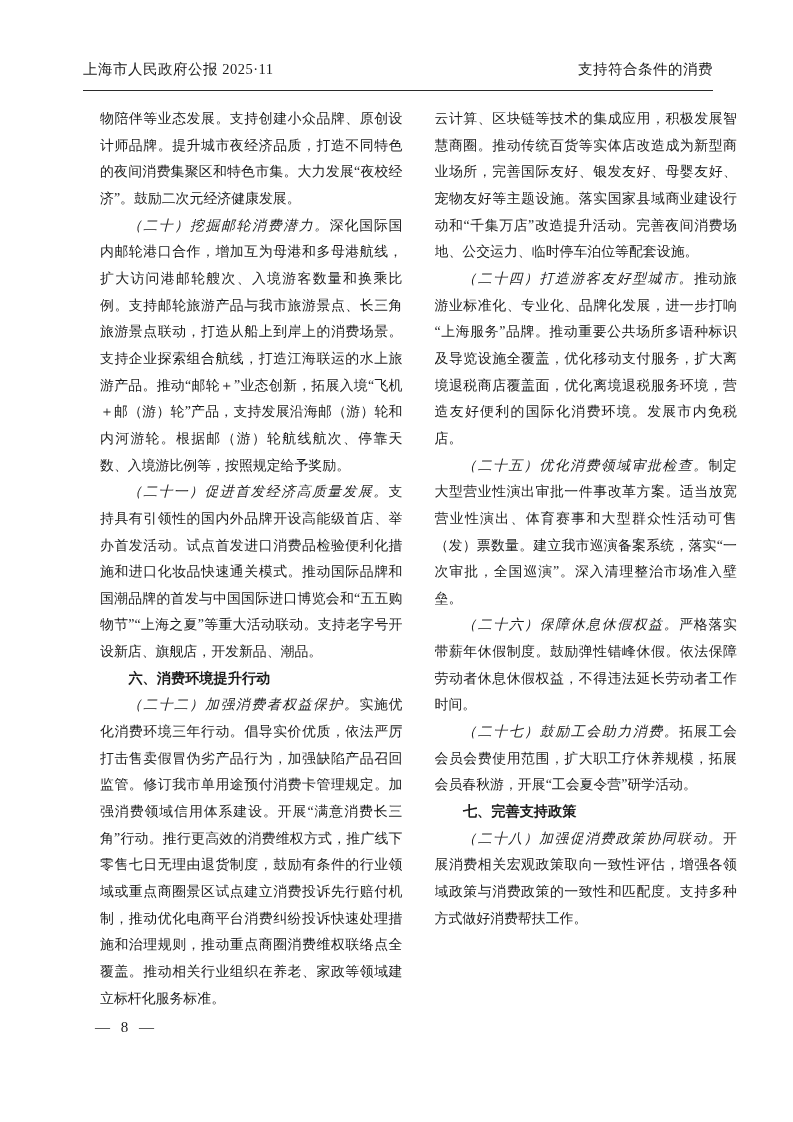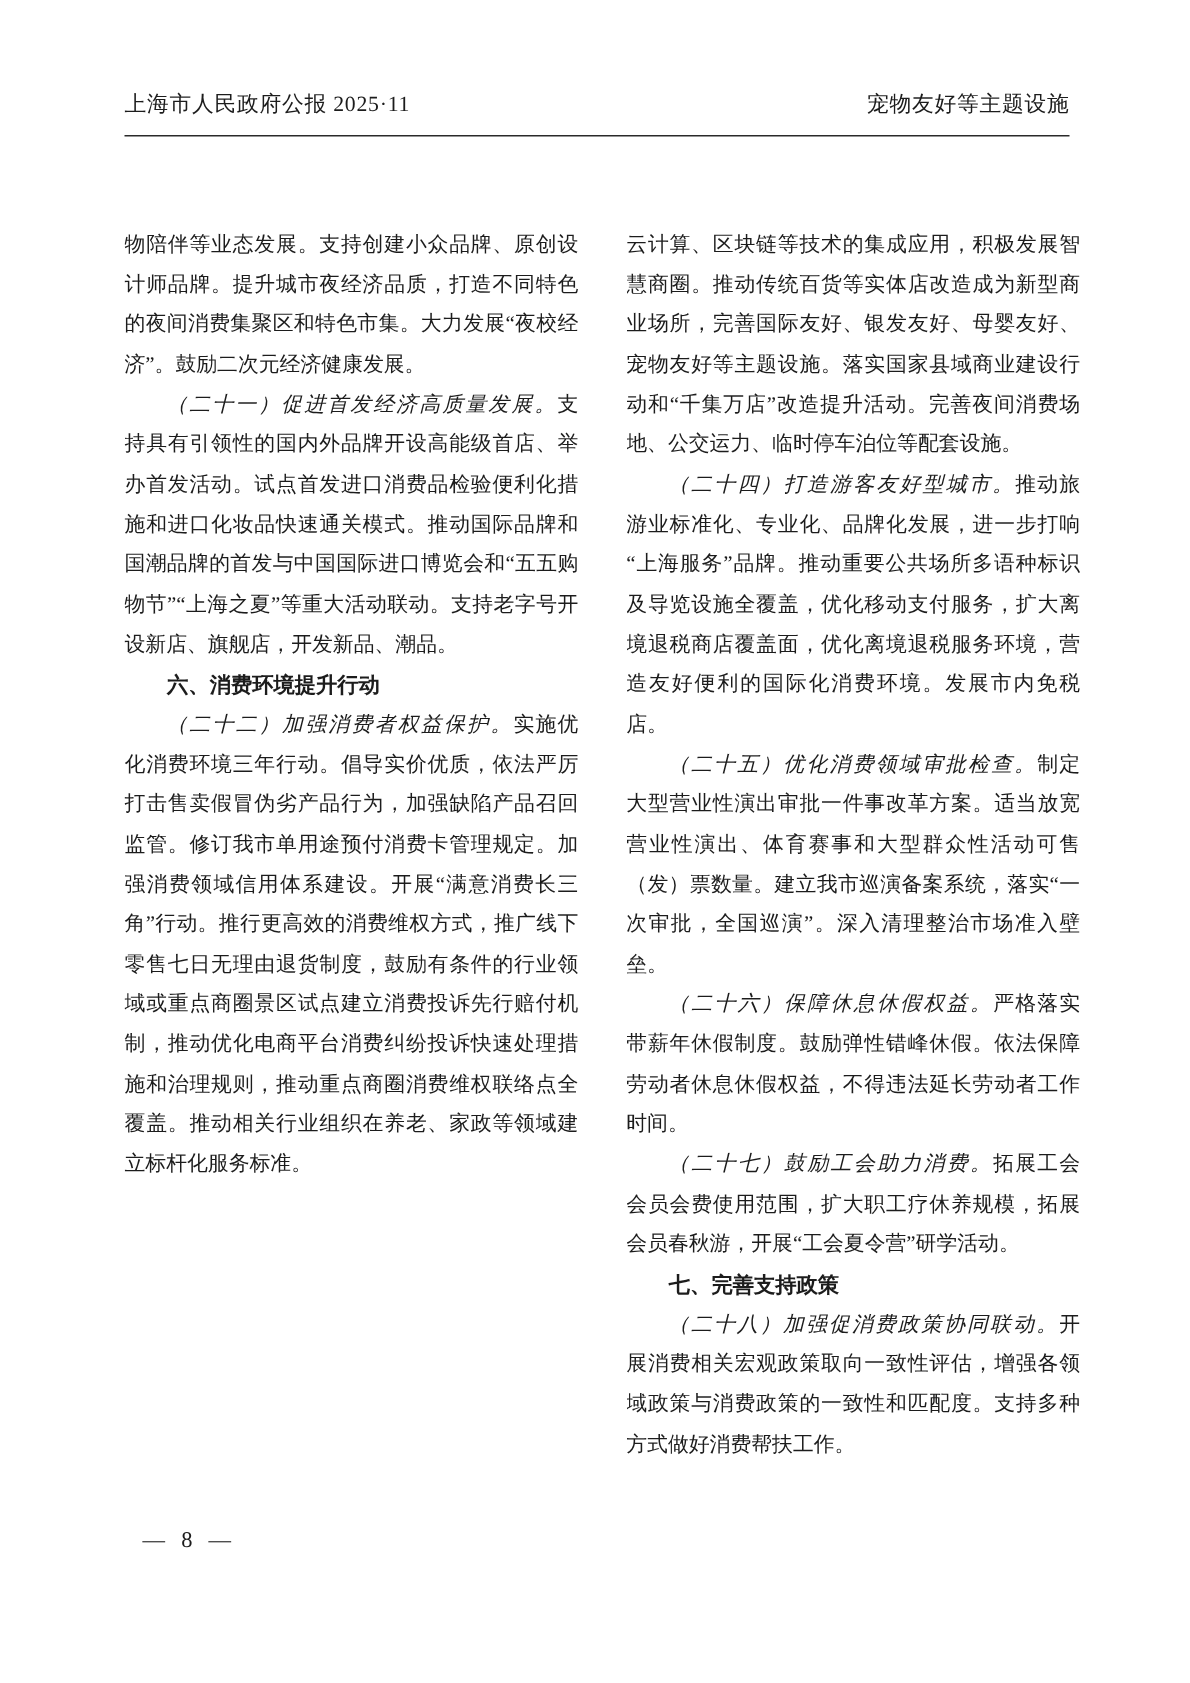--- a/index.html
+++ b/index.html
@@ -27,45 +27,44 @@
   .header-rule {
     position: absolute;
     left: 83px;
     right: 80px;
     top: 90px;
     border-top: 1.6px solid #2a2a2a;
     height: 0;
   }
   .doc-body {
     position: absolute;
-    left: 83px;
+    left: 100px;
     top: 106px;
     width: 637px;
     display: flex;
     gap: 32px;
-    margin-top: 45px;
   }
   .col {
     width: 308px;
     height: 936px;
     overflow: hidden;
   }
   .col p {
     margin: 0;
     font-size: 13.9px;
     line-height: 26.65px;
     text-align: justify;
     text-justify: inter-ideograph;
   }
   .para { text-indent: 2em; }
   .cont { text-indent: 0; }
   .heading {
     font-weight: 700;
     text-indent: 2em;
-    font-family: Liberation Sans, sans-serif;
+    font-family: Liberation Mono, monospace;
     font-size: 14.2px !important;
   }
   .lead {
     font-style: italic;
     letter-spacing: 0.06em;
   }
   .footer {
     position: absolute;
     left: 95px;
     top: 1019px;
@@ -73,27 +72,28 @@
     word-spacing: 7px;
     color: #1c1c1c;
   }
 </style>
 </head>
 <body>
 
 <div class="page">
   <div class="header">
     <span>上海市人民政府公报 2025·11</span>
-    <span>宠物友好等主题设施</span>
+    <span>支持符合条件的消费</span>
   </div>
   <div class="header-rule"></div>
 
   <div class="doc-body">
       <div class="col">
         <p class="cont">物陪伴等业态发展。支持创建小众品牌、原创设计师品牌。提升城市夜经济品质，打造不同特色的夜间消费集聚区和特色市集。大力发展“夜校经济”。鼓励二次元经济健康发展。</p>
+        <p class="para"><span class="lead">（二十）挖掘邮轮消费潜力。</span>深化国际国内邮轮港口合作，增加互为母港和多母港航线，扩大访问港邮轮艘次、入境游客数量和换乘比例。支持邮轮旅游产品与我市旅游景点、长三角旅游景点联动，打造从船上到岸上的消费场景。支持企业探索组合航线，打造江海联运的水上旅游产品。推动“邮轮＋”业态创新，拓展入境“飞机＋邮（游）轮”产品，支持发展沿海邮（游）轮和内河游轮。根据邮（游）轮航线航次、停靠天数、入境游比例等，按照规定给予奖励。</p>
         <p class="para"><span class="lead">（二十一）促进首发经济高质量发展。</span>支持具有引领性的国内外品牌开设高能级首店、举办首发活动。试点首发进口消费品检验便利化措施和进口化妆品快速通关模式。推动国际品牌和国潮品牌的首发与中国国际进口博览会和“五五购物节”“上海之夏”等重大活动联动。支持老字号开设新店、旗舰店，开发新品、潮品。</p>
         <p class="heading">六、消费环境提升行动</p>
         <p class="para"><span class="lead">（二十二）加强消费者权益保护。</span>实施优化消费环境三年行动。倡导实价优质，依法严厉打击售卖假冒伪劣产品行为，加强缺陷产品召回监管。修订我市单用途预付消费卡管理规定。加强消费领域信用体系建设。开展“满意消费长三角”行动。推行更高效的消费维权方式，推广线下零售七日无理由退货制度，鼓励有条件的行业领域或重点商圈景区试点建立消费投诉先行赔付机制，推动优化电商平台消费纠纷投诉快速处理措施和治理规则，推动重点商圈消费维权联络点全覆盖。推动相关行业组织在养老、家政等领域建立标杆化服务标准。</p>
       </div>
       <div class="col">
         <p class="cont">云计算、区块链等技术的集成应用，积极发展智慧商圈。推动传统百货等实体店改造成为新型商业场所，完善国际友好、银发友好、母婴友好、宠物友好等主题设施。落实国家县域商业建设行动和“千集万店”改造提升活动。完善夜间消费场地、公交运力、临时停车泊位等配套设施。</p>
         <p class="para"><span class="lead">（二十四）打造游客友好型城市。</span>推动旅游业标准化、专业化、品牌化发展，进一步打响“上海服务”品牌。推动重要公共场所多语种标识及导览设施全覆盖，优化移动支付服务，扩大离境退税商店覆盖面，优化离境退税服务环境，营造友好便利的国际化消费环境。发展市内免税店。</p>
         <p class="para"><span class="lead">（二十五）优化消费领域审批检查。</span>制定大型营业性演出审批一件事改革方案。适当放宽营业性演出、体育赛事和大型群众性活动可售（发）票数量。建立我市巡演备案系统，落实“一次审批，全国巡演”。深入清理整治市场准入壁垒。</p>
         <p class="para"><span class="lead">（二十六）保障休息休假权益。</span>严格落实带薪年休假制度。鼓励弹性错峰休假。依法保障劳动者休息休假权益，不得违法延长劳动者工作时间。</p>
         <p class="para"><span class="lead">（二十七）鼓励工会助力消费。</span>拓展工会会员会费使用范围，扩大职工疗休养规模，拓展会员春秋游，开展“工会夏令营”研学活动。</p>

